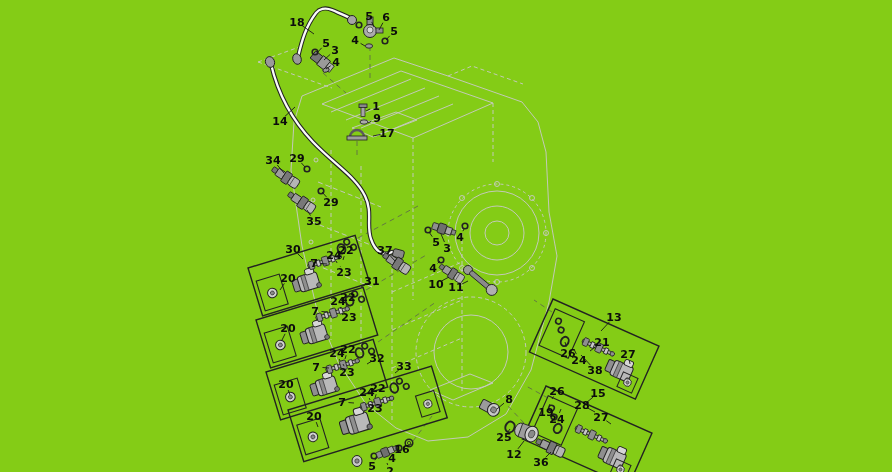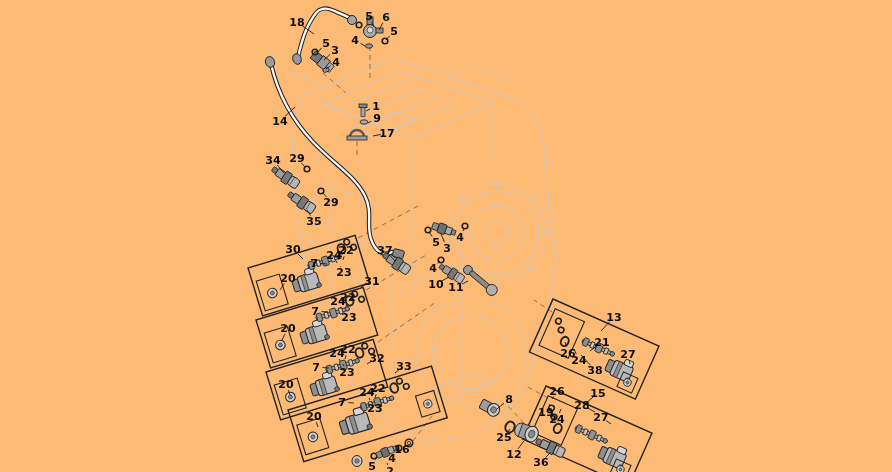--- a/index.html
+++ b/index.html
@@ -1,16 +1,16 @@
 <!DOCTYPE html>
 <html><head>
 <meta charset="utf-8">
 <style>
   html,body{margin:0;padding:0;background:#ffffff;}
-  .stage{position:relative;width:892px;height:472px;background:#fdba74;overflow:hidden;
+  .stage{position:relative;width:892px;height:472px;background:#84cc16;overflow:hidden;
          font-family:"DejaVu Sans","Liberation Sans",sans-serif;}
   svg{position:absolute;left:0;top:0;}
   .tube-outer{stroke:#222;stroke-width:4.4;fill:none;stroke-linecap:round;}
   .tube-inner{stroke:#fafafa;stroke-width:2.3;fill:none;stroke-linecap:round;}
   .callout-text{font:700 11px "DejaVu Sans","Liberation Sans",sans-serif;fill:#0c0c0c;}
   .leader{stroke:#1a1a1a;stroke-width:0.9;fill:none;}
 </style>
 </head>
 <body>
 

